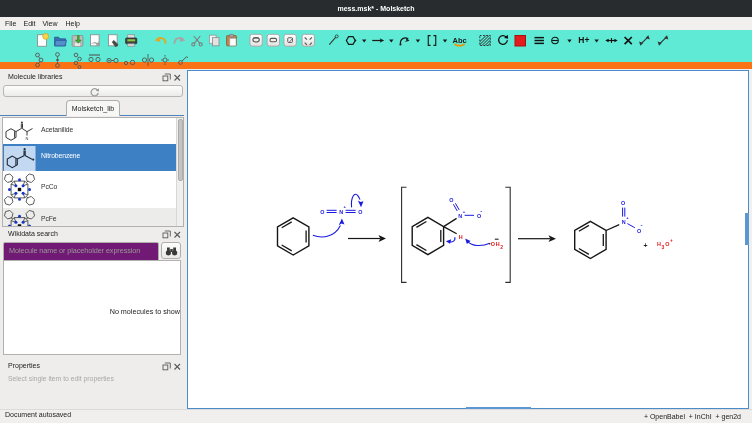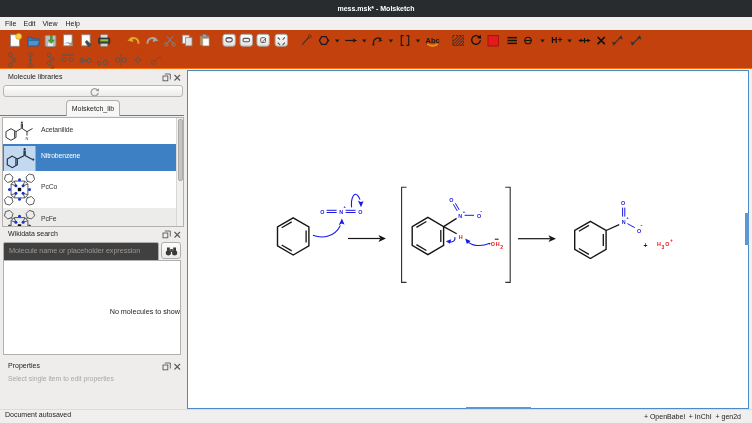--- a/index.html
+++ b/index.html
@@ -3,41 +3,41 @@
 <meta charset="utf-8">
 <style>
 * { margin:0; padding:0; box-sizing:border-box; -webkit-font-smoothing:antialiased; }
 html,body { width:752px; height:423px; overflow:hidden; }
 body { font-family:"Liberation Sans", sans-serif; position:relative; background:#f1f0ef; }
 .abs { position:absolute; }
 #titlebar { left:0; top:0; width:752px; height:17px; background:#282c2e; color:#fff;
   font-size:7px; text-align:center; line-height:18px; font-weight:bold; }
 #menubar { left:0; top:17px; width:752px; height:13px; background:#f1f0ef; font-size:7px; color:#1a1a1a; }
 .mi { position:absolute; top:0px; line-height:14px; }
-#toolbars { left:0; top:30px; width:752px; height:39px; background:#c2410c; border-bottom:1px solid #f97316; }
+#toolbars { left:0; top:30px; width:752px; height:39px; background:#5eead4; border-bottom:7px solid #f97316;padding-left:27px; }
 #dock { left:0; top:69px; width:187px; height:340px; background:#eeedec; font-size:11px; }
 .hdr { position:absolute; left:0; width:184px; height:14px; color:#1c1c1c; }
 .hdr .t { position:absolute; left:8px; top:2px; font-size:7px; }
 #canvas { left:187px; top:70px; width:562px; height:339px; background:#fff; border:1px solid #4a8cc9; }
 #vscroll { left:745px; top:213px; width:4px; height:32px; background:#5b97d4; }
 #hscroll { left:466px; top:407px; width:65px; height:3px; background:#5b97d4; }
 #statusbar { left:0; top:409px; width:752px; height:14px; background:#f0efee; border-top:1px solid #dcdbd9;
   font-size:7px; color:#1c1c1c; }
 #libbtn { position:absolute; left:3px; top:15.5px; width:180px; height:12.5px; border:1px solid #b8b6b4; border-radius:3px;
   background:linear-gradient(#fdfdfd,#ebebe9); }
 .tabline { left:0; top:45.5px; width:184px; height:1.5px; background:#4f82b8; }
 #tab { left:66px; top:31px; width:54px; height:16px; background:#f7f7f6; border:1px solid #b0aeac;
   border-bottom:none; border-radius:4px 4px 0 0; font-size:7px; text-align:center; line-height:15px; color:#1c1c1c; }
 #liblist { left:2px; top:48px; width:181.5px; height:110px; background:#fff; border:1px solid #b3b1af; overflow:hidden; }
 .row { position:absolute; left:0; width:174px; }
 .rlabel { position:absolute; left:38px; font-size:6.8px; color:#333; letter-spacing:-0.1px; }
 #lscroll { position:absolute; right:0; top:0; width:6.5px; height:110px; background:#efefee; border-left:1px solid #d8d7d5; }
 #lscroll .h { position:absolute; left:0.5px; top:0.5px; width:5px; height:62px; background:#c6c4c2; border:1px solid #aeacaa; border-radius:2px; }
 #searchrow { left:0; top:173px; width:184px; height:17px; }
-#searchbox { position:absolute; left:3px; top:0; width:156px; height:33px; background:#404040;
+#searchbox { position:absolute; left:3px; top:0; width:156px; height:33px; background:#701a75;
   border:1px solid #b0aeac; border-radius:2px; font-size:7.3px; color:#9a9896; line-height:15px;
   padding-left:5px; white-space:nowrap; overflow:hidden; letter-spacing:-0.1px; }
 #searchbtn { position:absolute; left:161px; top:0; width:20px; height:16.5px; border:1px solid #b0aeac;
   border-radius:3px; background:linear-gradient(#fdfdfd,#e9e9e7); }
 #results { left:3px; top:191px; width:178px; height:95px; background:#fff; border:1px solid #b3b1af;
   font-size:7.2px; color:#1c1c1c; text-align:right; }
 #results div { margin-top:46px; }
 .graytext { position:absolute; left:8px; top:306px; font-size:6.8px; color:#aaa8a6; }
 </style>
 </head>

